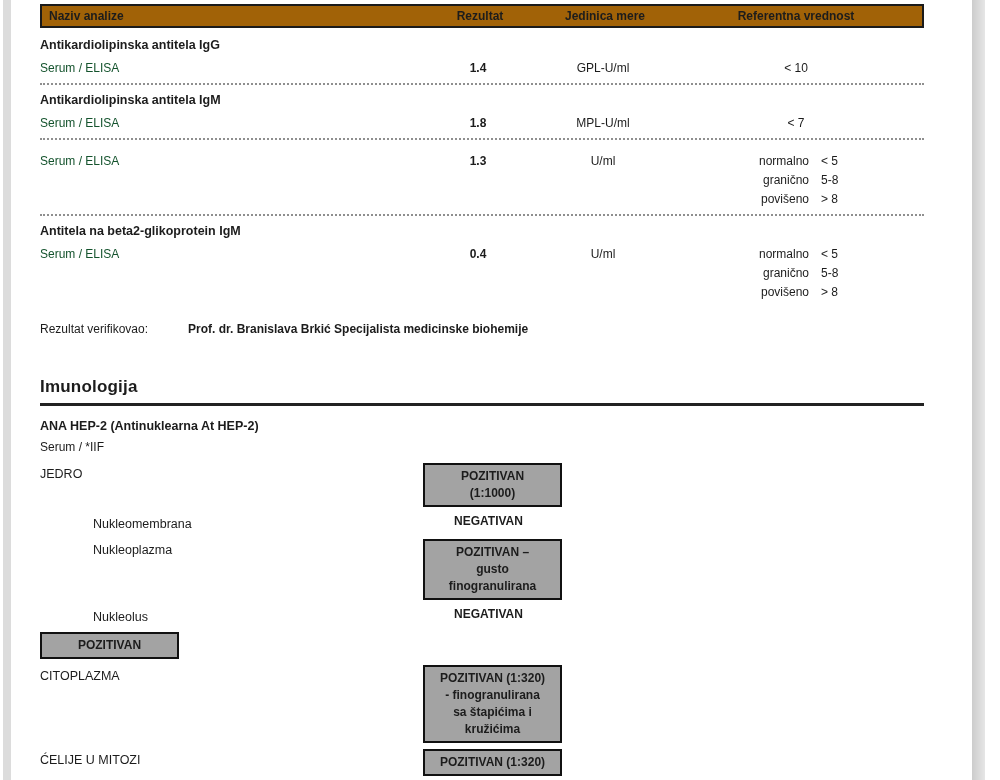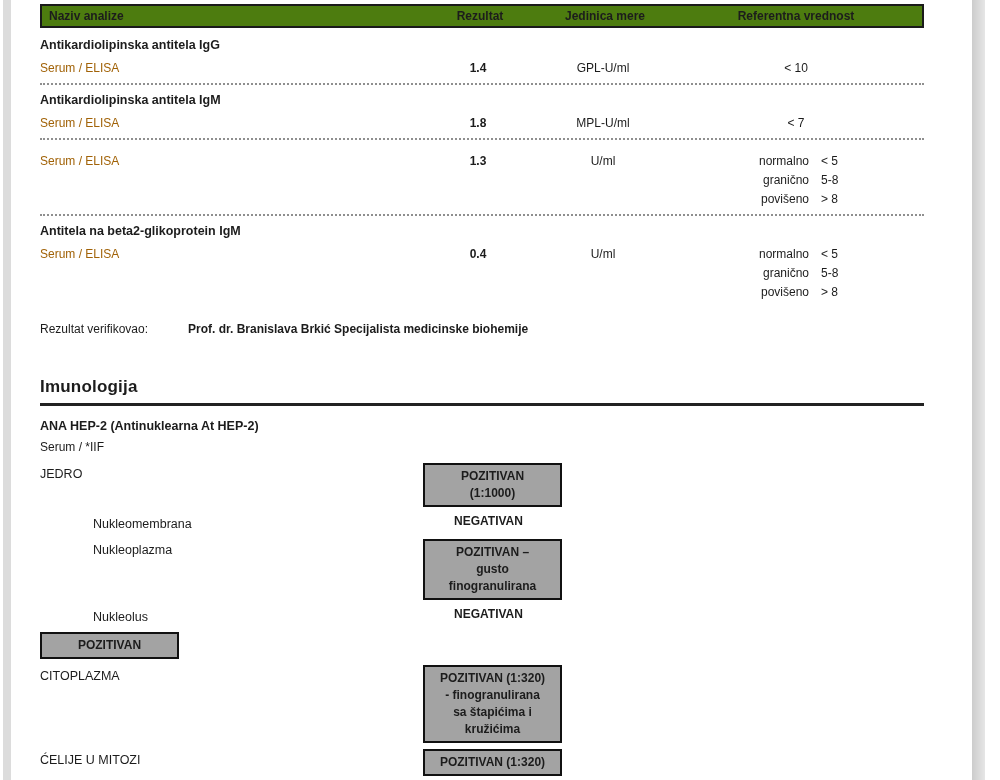--- a/index.html
+++ b/index.html
@@ -23,21 +23,21 @@
   .th-center{text-align:center;}
 
   .lab-rows{margin-top:2px;}
   .lab-row{padding:5px 0 7px 0;border-bottom:2px dotted #8f8f8f;}
   .lab-row.no-sep{border-bottom:none;}
   .lab-name{font-weight:bold;font-size:12.5px;padding-top:3px;}
   .lab-grid{
     display:grid;grid-template-columns:378px 120px 130px 1fr;
     margin-top:9px;align-items:start;font-size:12px;line-height:15px;
   }
-  .lab-method{color:#a16207;}
+  .lab-method{color:#14532d;}
   .lab-result{font-weight:bold;text-align:center;}
   .lab-unit{text-align:center;}
   .lab-ref{text-align:center;}
   .lab-ref.ref-grid{
     display:grid;grid-template-columns:76px 38px;justify-content:center;
     column-gap:12px;row-gap:4px;text-align:left;
   }
   .ref-grid .ref-label{text-align:right;}
   .ref-grid .ref-value{text-align:left;}
 
@@ -61,21 +61,21 @@
   .ana-result.boxed{border:2px solid #111;padding:3px 2px;background:#a3a3a3;}
 </style>
 </head>
 <body>
 
 <div class="page-edge-left"></div>
 <div class="page-edge-right"></div>
 
 <div class="content">
 
-  <div class="table-header" id="table-header" style="background: #4d7c0f;">
+  <div class="table-header" id="table-header" style="background: #a16207;">
     <span class="th-name">Naziv analize</span>
     <span class="th-center">Rezultat</span>
     <span class="th-center">Jedinica mere</span>
     <span class="th-center">Referentna vrednost</span>
   </div>
 
   <div class="lab-rows" id="lab-rows">
   <div class="lab-row">
     <div class="lab-name">Antikardiolipinska antitela IgG</div>
     <div class="lab-grid">

